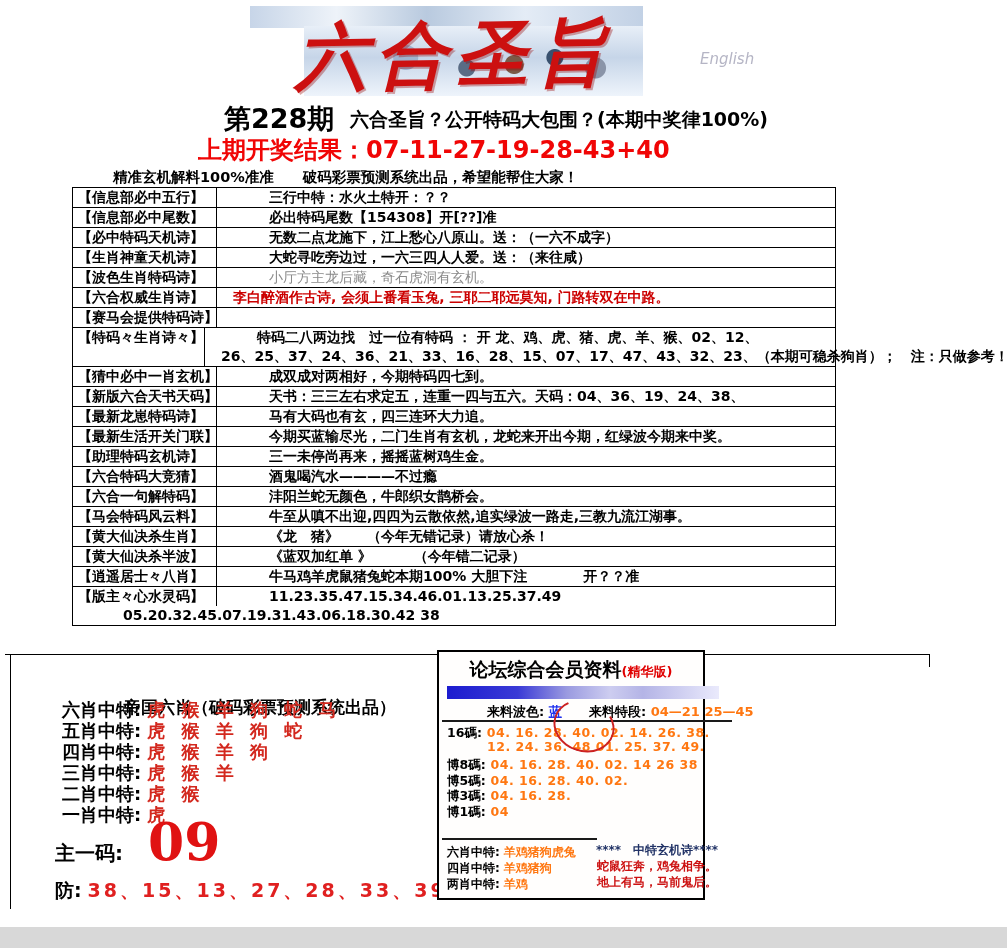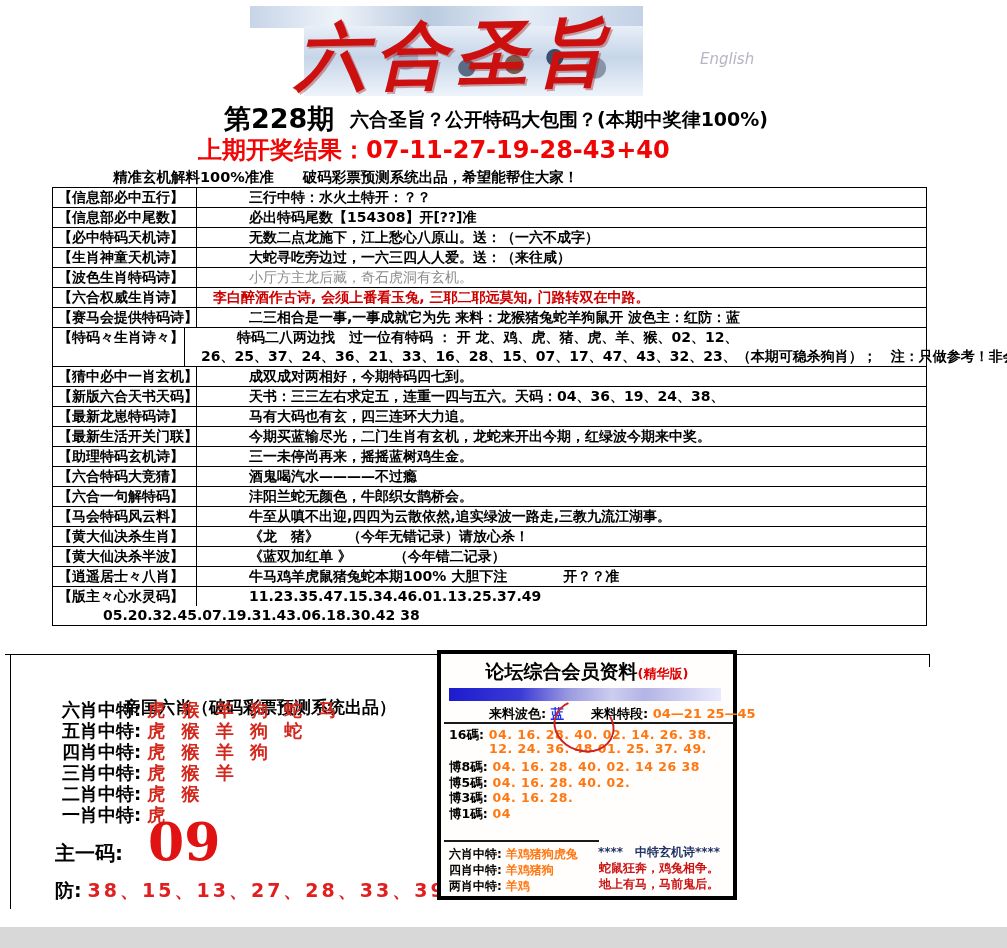--- a/index.html
+++ b/index.html
@@ -23,21 +23,21 @@
     font-size:72px;line-height:80px;color:#cc1010;letter-spacing:8px;
     transform:rotate(-1deg);text-shadow:2px 2px 0 rgba(150,0,0,.35);white-space:nowrap;}
   .logo-en{position:absolute;left:700px;top:50px;font-size:15px;font-style:italic;color:#b5b5c5;}
   .issue-line{position:absolute;left:224px;top:101px;white-space:nowrap;font-weight:bold;}
   .issue-line .issue{font-size:27px;vertical-align:-2px;}
   .issue-line .slogan{font-size:19px;margin-left:10px;}
   .last-draw{position:absolute;left:198px;top:134px;font-size:24px;font-weight:bold;color:#f00505;white-space:nowrap;}
   .notice{position:absolute;left:113px;top:168px;font-size:14.5px;font-weight:bold;white-space:nowrap;}
 
   
-  .ptable{position:absolute;left:52px;top:187px;width:875px;border:1px solid #000;background:#fff;}
+  .ptable{position:absolute;left:72px;top:187px;width:764px;border:1px solid #000;background:#fff;}
   .trow{display:flex;border-bottom:1px solid #000;}
   .trow:last-child,.trow-full:last-child{border-bottom:none;}
   .trow.pre-full{border-bottom:none;}
   .tlabel{width:144px;border-right:1px solid #000;padding:0 0 0 5px;
           font-size:14px;font-weight:bold;line-height:19px;white-space:nowrap;}
   .tcell{flex:1;padding:0 4px 0 52px;}
   .tline{font-size:14px;font-weight:bold;line-height:19px;white-space:nowrap;}
   .tline.tight{margin-left:-36px;}
   .tline.muted{color:#8a8a8a;font-weight:normal;}
   .tline.red{color:#cc0000;}
@@ -56,22 +56,22 @@
   .elabel{color:#000;}
   .evalue{color:#d3281e;letter-spacing:5px;margin-left:6px;}
   .main-code-label{position:absolute;left:55px;top:840px;font-size:20px;font-weight:bold;}
   .main-code{position:absolute;left:148px;top:816px;font-size:52px;line-height:52px;
              font-weight:bold;color:#e01212;font-family:"DejaVu Serif","Liberation Serif",serif;}
   .guard{position:absolute;left:55px;top:878px;width:392px;overflow:hidden;white-space:nowrap;
          font-size:19px;font-weight:bold;}
   .guard .gnums{color:#e02020;letter-spacing:3px;margin-left:6px;}
 
   
-  .forum-box{position:absolute;left:437px;top:650px;width:300px;height:250px;background:#fffefd;
-             border:4px solid #000000;z-index:5;}
+  .forum-box{position:absolute;left:437px;top:650px;width:268px;height:250px;background:#fffefd;
+             border:2px solid #000000;z-index:5;}
   .forum-title{position:absolute;left:0;top:5px;width:100%;text-align:center;
                font-size:19px;font-weight:bold;white-space:nowrap;}
   .forum-title .tag{font-size:13px;color:#e00000;}
   .forum-bar{position:absolute;left:8px;top:34px;width:272px;height:13px;
     background:linear-gradient(90deg,#1c1ccf 0%,#3a3ad6 26%,#9a9ae0 44%,#cdcdf0 60%,#b4b4e6 72%,#eaeafc 100%);}
   .forum-wave{position:absolute;left:48px;top:51px;font-size:13px;font-weight:bold;white-space:nowrap;}
   .forum-wave .blue{color:#2233ee;text-decoration:underline;}
   .forum-seg{position:absolute;left:150px;top:51px;font-size:13px;font-weight:bold;white-space:nowrap;}
   .forum-seg .orange{color:#ff7711;}
   .forum-div1{position:absolute;left:3px;top:68px;width:290px;height:2px;background:#1a1a1a;}
@@ -144,23 +144,20 @@
         </div>
       </div>
       <div class="trow" data-name="table-row">
         <div class="tlabel" data-name="row-label">【六合权威生肖诗】</div>
         <div class="tcell" data-name="row-content">
           <div class="tline red tight" data-name="row-text">李白醉酒作古诗, 会须上番看玉兔, 三耶二耶远莫知, 门路转双在中路。</div>
         </div>
       </div>
       <div class="trow" data-name="table-row">
         <div class="tlabel" data-name="row-label">【赛马会提供特码诗】</div>
-        <div class="tcell" data-name="row-content">
-          <div class="tline" data-name="row-text">二三相合是一事,一事成就它为先 来料：龙猴猪兔蛇羊狗鼠开 波色主：红防：蓝</div>
-        </div>
       </div>
       <div class="trow" data-name="table-row">
         <div class="tlabel" data-name="row-label">【特码々生肖诗々】</div>
         <div class="tcell" data-name="row-content">
           <div class="tline" data-name="row-text">特码二八两边找　过一位有特码 ： 开 龙、鸡、虎、猪、虎、羊、猴、02、12、</div>
           <div class="tline tight" data-name="row-text">26、25、37、24、36、21、33、16、28、15、07、17、47、43、32、23、（本期可稳杀狗肖）；　注：只做参考！非会员料！！</div>
         </div>
       </div>
       <div class="trow" data-name="table-row">
         <div class="tlabel" data-name="row-label">【猜中必中一肖玄机】</div>

